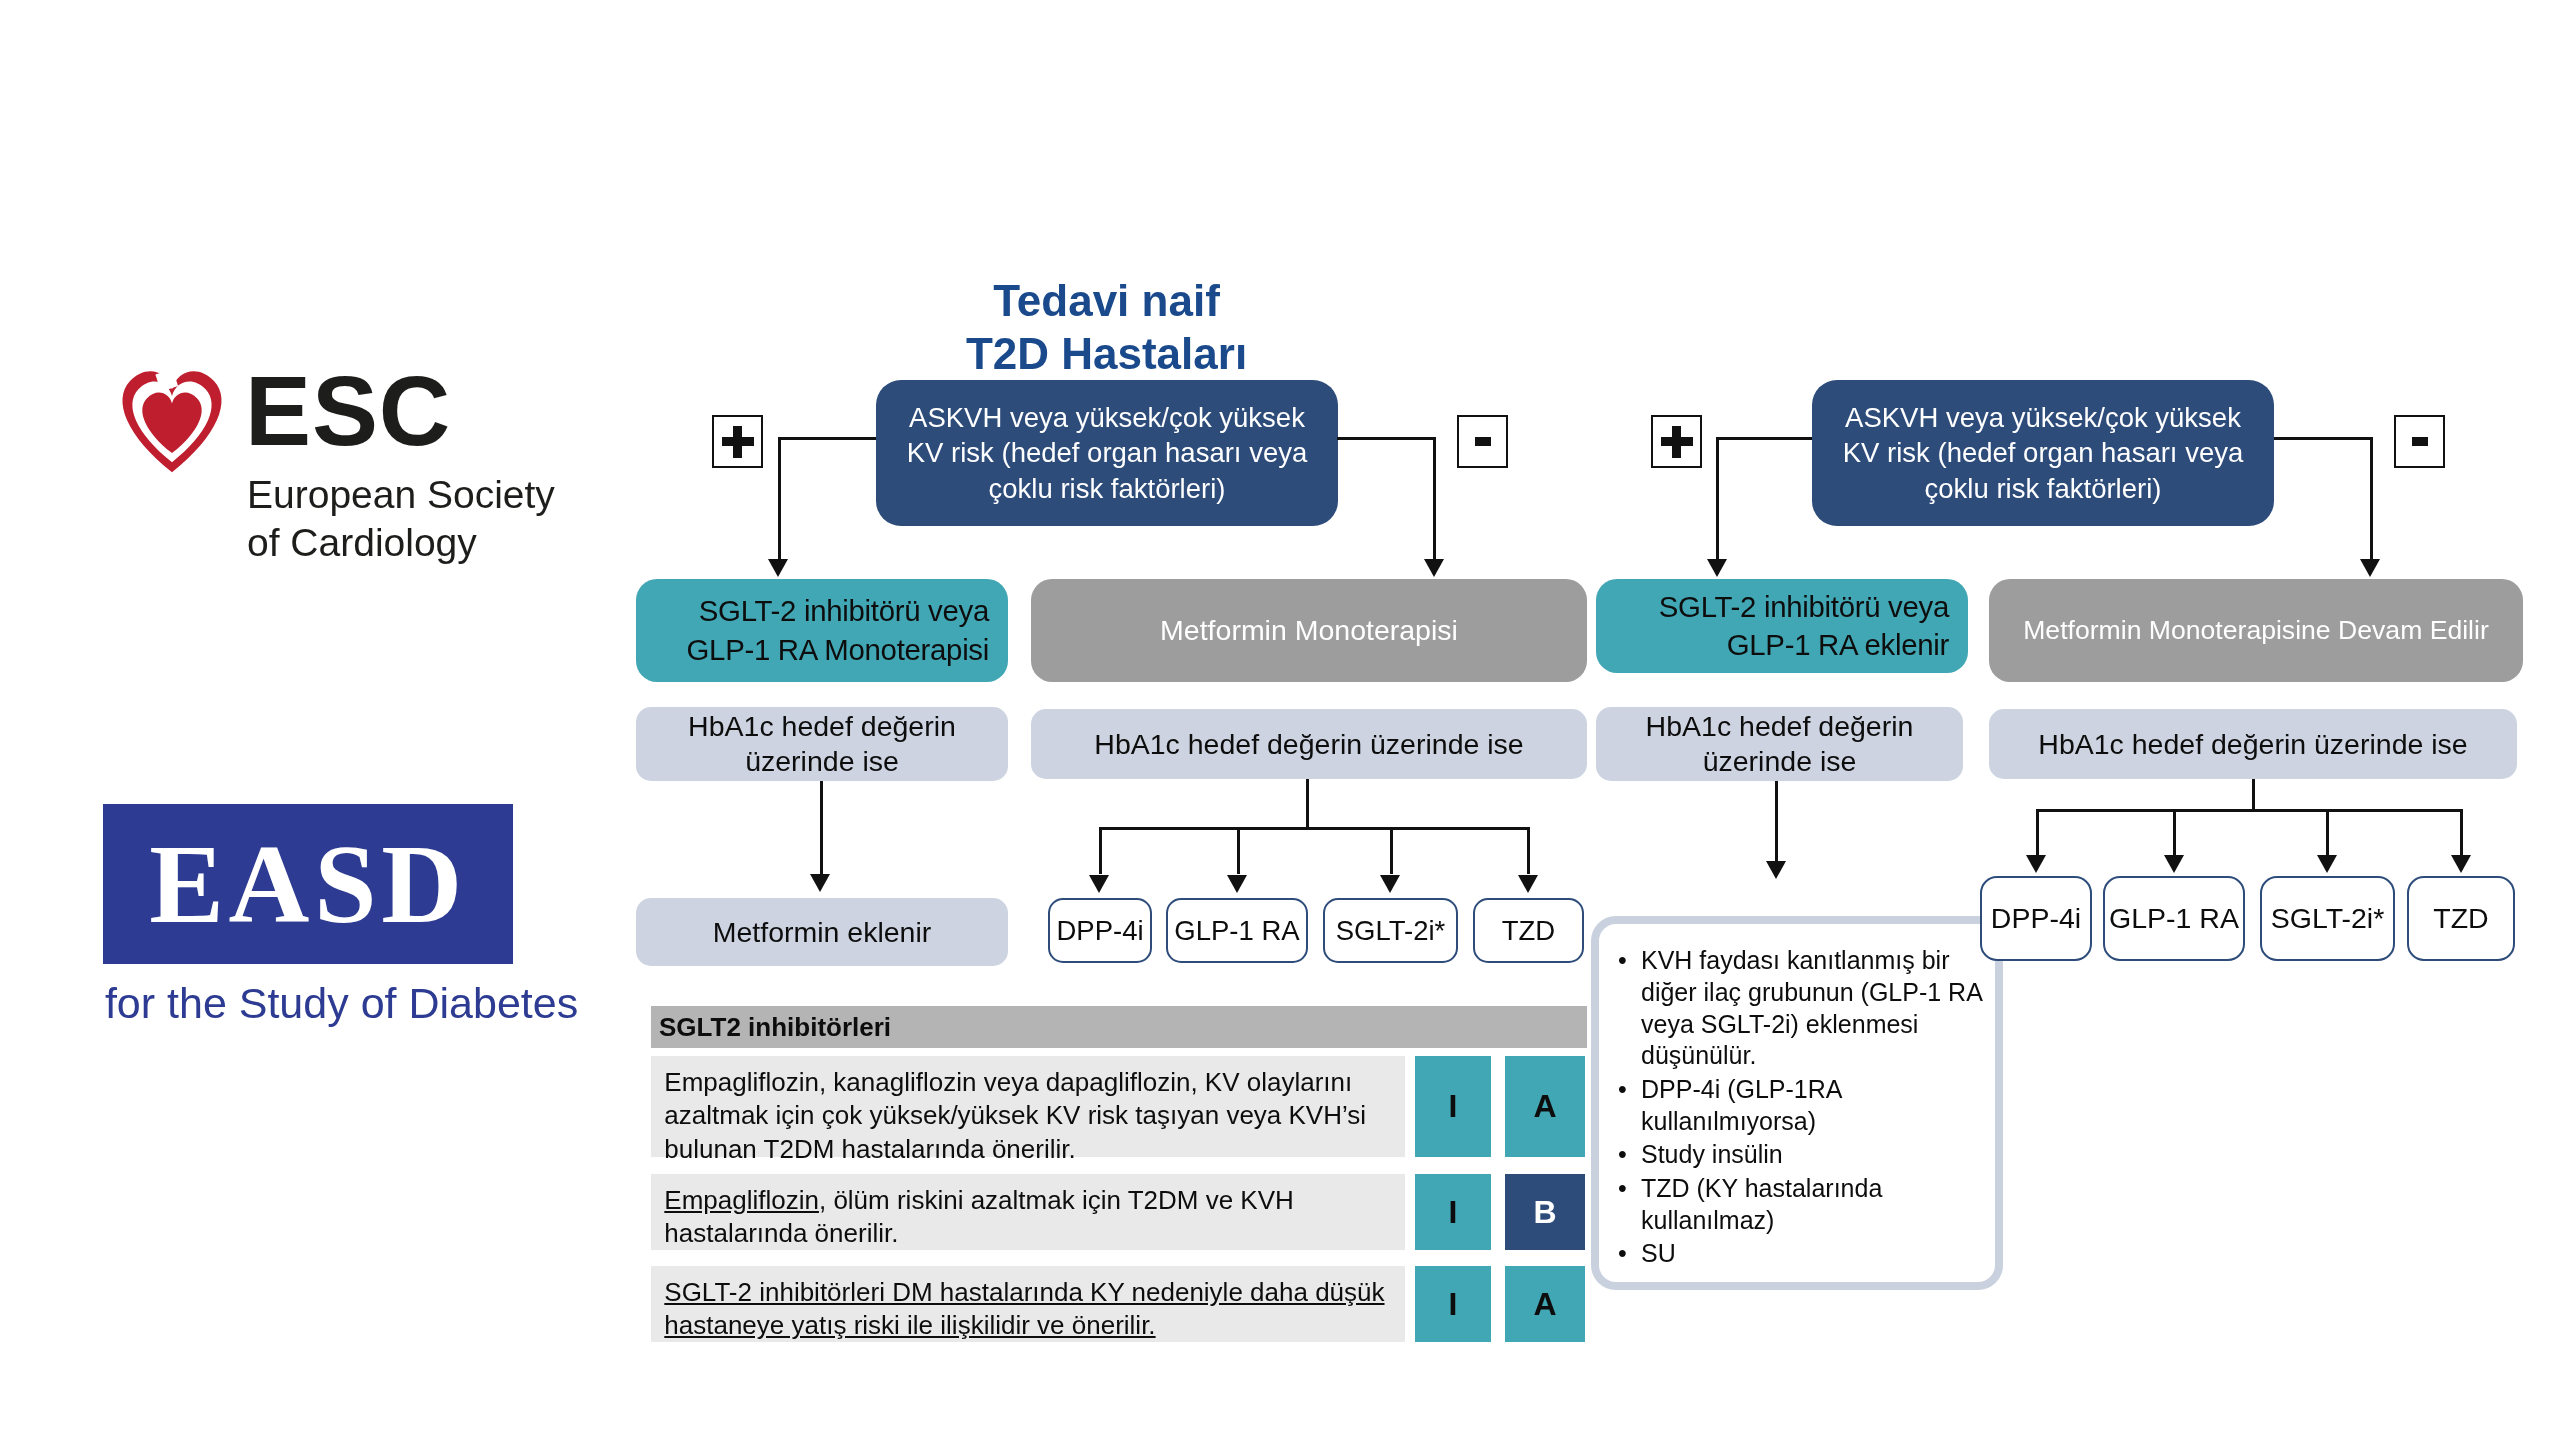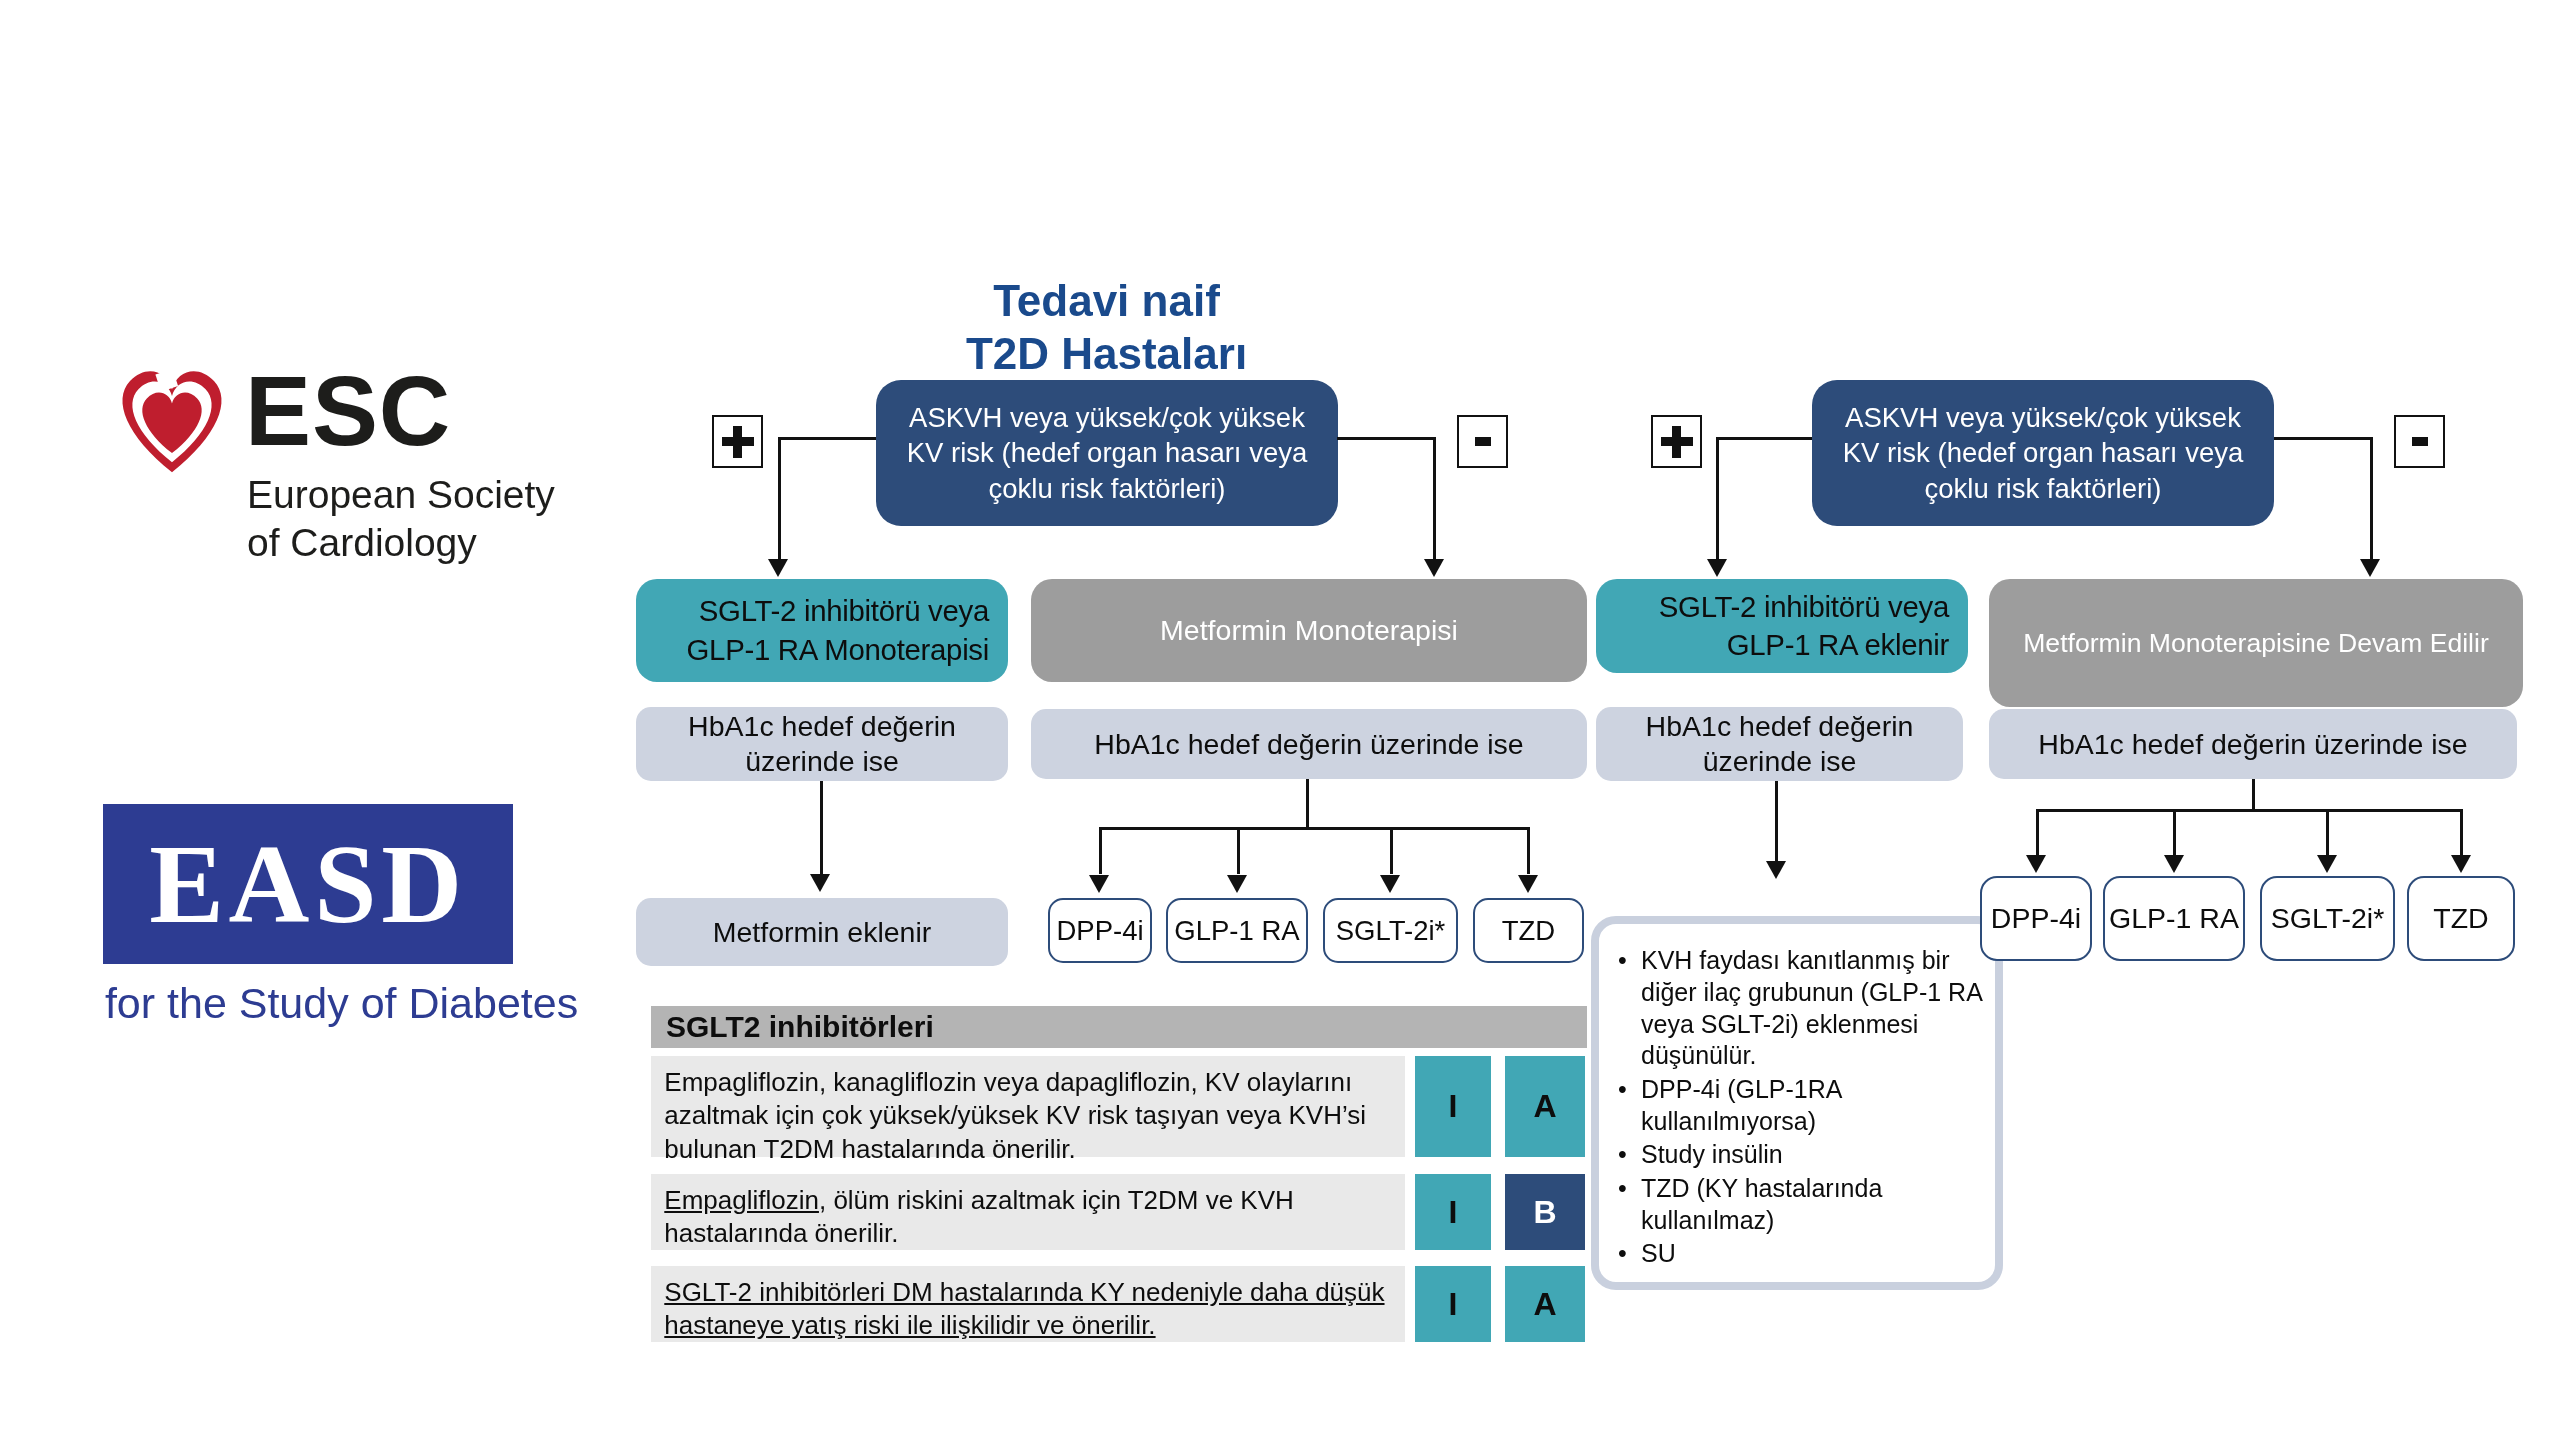--- a/index.html
+++ b/index.html
@@ -33,21 +33,21 @@
   .plus-glyph::before{content:"";position:absolute;left:0;top:11.4px;width:32px;height:9.5px;background:#111;}
   .plus-glyph::after{content:"";position:absolute;left:11.4px;top:0;width:9.5px;height:32px;background:#111;}
   .minus-glyph{width:16px;height:9.5px;background:#111;}
 
   
   .hline{height:2.8px;background:#111;}
   .vline{width:2.8px;background:#111;}
   .arrow-down{width:0;height:0;border-left:10.4px solid transparent;border-right:10.4px solid transparent;border-top:18px solid #111;}
 
   
-  .tbl-header{background:#b4b4b4;font-weight:700;font-size:30px;display:flex;align-items:center;padding-left:15px;box-sizing:border-box;color:#0d0d0d;}
+  .tbl-header{background:#b4b4b4;font-weight:700;font-size:26px;display:flex;align-items:center;padding-left:8px;box-sizing:border-box;color:#0d0d0d;}
   .tbl-text{background:#e9e9e9;font-size:26px;line-height:1.3;padding:9.5px 13.3px;box-sizing:border-box;color:#0d0d0d;}
   .tbl-cell{display:flex;align-items:center;justify-content:center;font-weight:700;font-size:32px;background:#41a7b5;color:#0d0d0d;}
   .tbl-cell[data-variant="navy"]{background:#2d4c7a;color:#fff;}
   .u{text-decoration:underline;}
 
   
   .alt-box{background:#fff;border:8.5px solid #c9d0de;border-radius:25px;box-sizing:border-box;padding:21px 13.3px 13.3px 17px;}
   .alt-box ul{margin:0;padding:0;list-style:none;}
   .alt-box li{font-size:25px;line-height:1.27;color:#0d0d0d;padding-left:25px;position:relative;margin-bottom:1.9px;}
   .alt-box li::before{content:"•";position:absolute;left:1.9px;}
@@ -158,21 +158,21 @@
   </div>
 
   <div class="abs hline" style="left:1717px;top:437px;width:95px;"></div>
   <div class="abs vline" style="left:1716px;top:437px;height:122px;"></div>
   <div class="abs arrow-down" style="left:1707px;top:559px;"></div>
   <div class="abs hline" style="left:2274px;top:437px;width:99px;"></div>
   <div class="abs vline" style="left:2370px;top:437px;height:122px;"></div>
   <div class="abs arrow-down" style="left:2360px;top:559px;"></div>
 
   <div class="abs teal-box" style="left:1596px;top:579px;width:372px;height:94px;">SGLT-2 inhibitörü veya GLP-1 RA eklenir</div>
-  <div class="abs gray-box" style="left:1989px;top:579px;width:534px;height:128px;">Metformin Monoterapisine Devam Edilir</div>
+  <div class="abs gray-box" style="left:1989px;top:579px;width:534px;height:103px;">Metformin Monoterapisine Devam Edilir</div>
 
   <div class="abs lav-box" style="left:1596px;top:707px;width:367px;height:74px;">HbA1c hedef değerin üzerinde ise</div>
   <div class="abs lav-box" style="left:1989px;top:709px;width:528px;height:70px;">HbA1c hedef değerin üzerinde ise</div>
 
   <div class="abs vline" style="left:1775px;top:781px;height:80px;"></div>
   <div class="abs arrow-down" style="left:1766px;top:861px;"></div>
   <div class="abs alt-box" style="left:1591px;top:916px;width:412px;height:374px;">
     <ul>
       <li>KVH faydası kanıtlanmış bir diğer ilaç grubunun (GLP-1 RA veya SGLT-2i) eklenmesi düşünülür.</li>
       <li>DPP-4i (GLP-1RA kullanılmıyorsa)</li>

